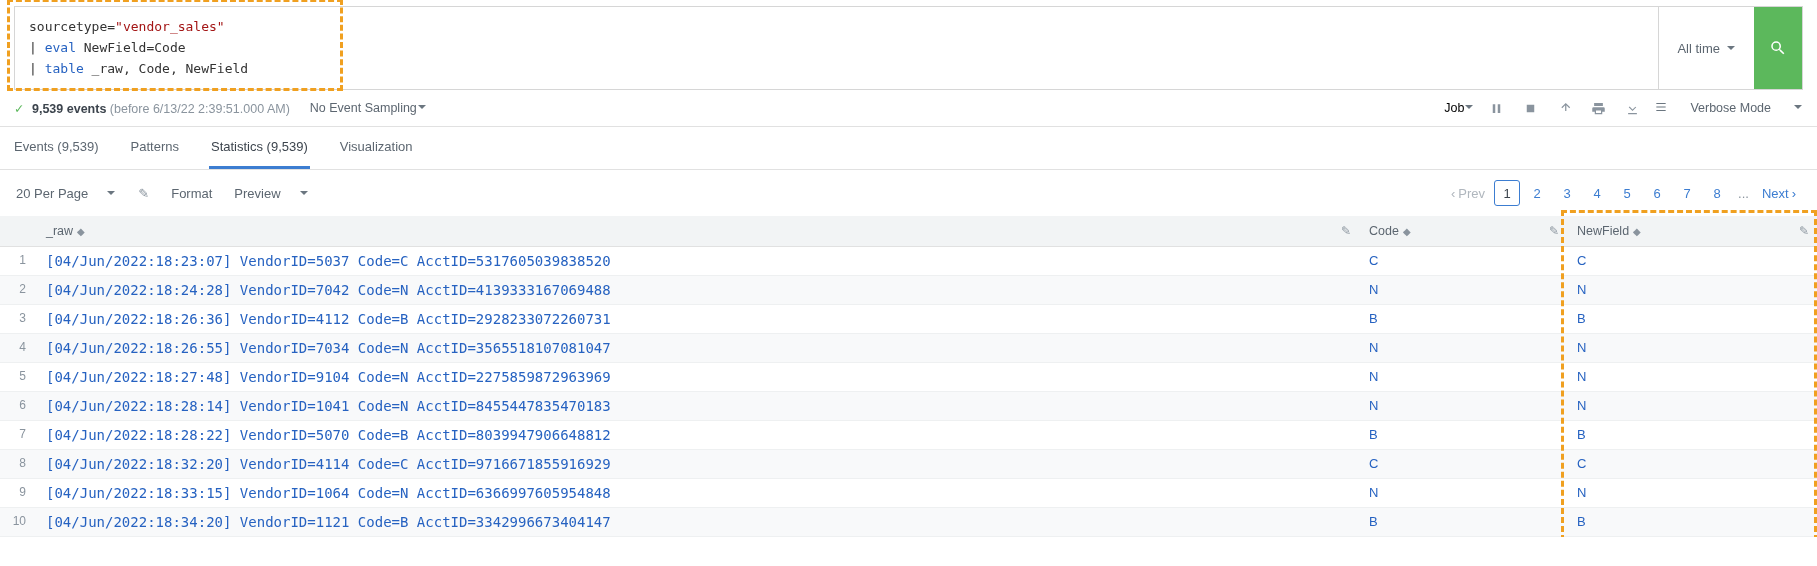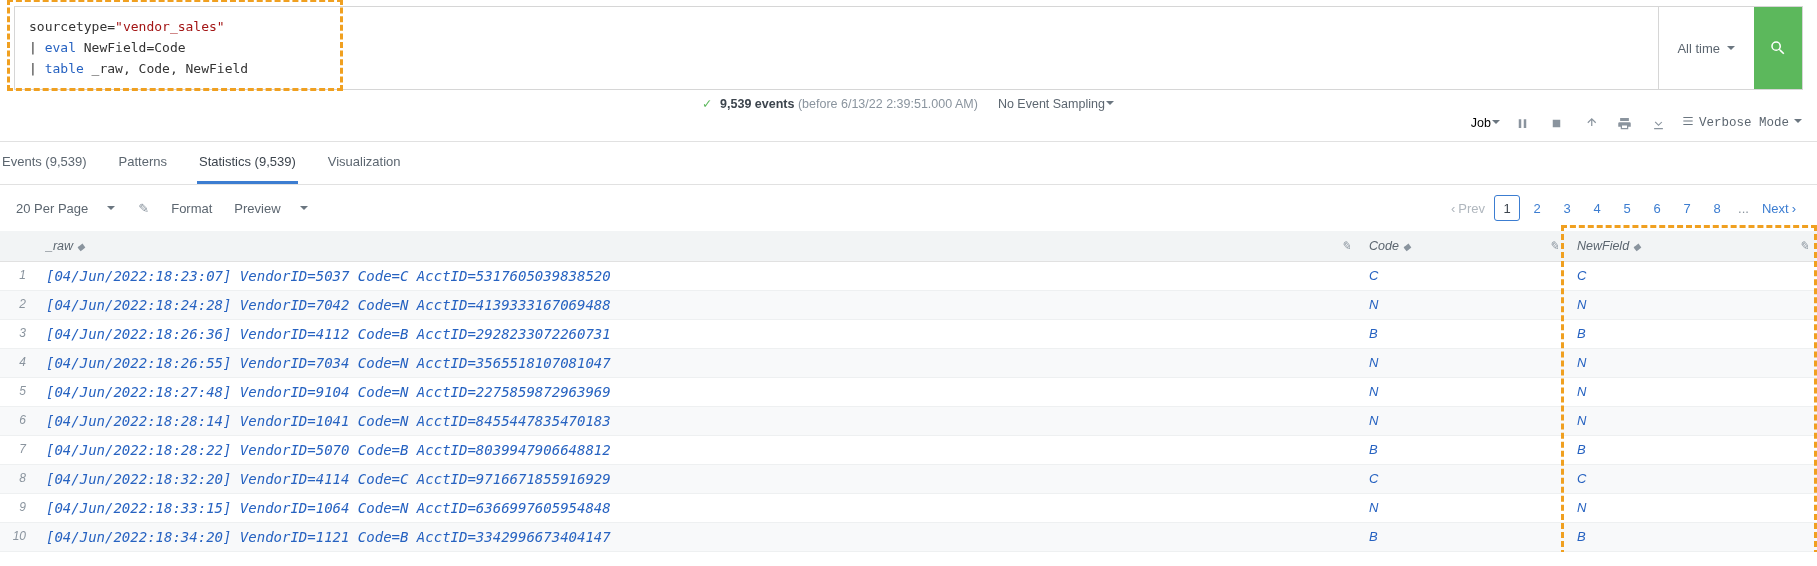--- a/index.html
+++ b/index.html
@@ -12,34 +12,34 @@
   .search-editor .str { color:#a31515; }
   .time-picker { border-left:1px solid #d6d6d6; padding:0 18px; display:flex; align-items:center; color:#5c6670; cursor:pointer; }
   .time-picker .caret { margin-left:6px; }
   .search-btn { width:48px; background:#5cb85c; display:flex; align-items:center; justify-content:center; cursor:pointer; }
   .search-btn svg { fill:#fff; }
 
   
   .dash-box { position:absolute; border:3px dashed #f0a020; pointer-events:none; }
 
   
-  .status-row { display:flex; align-items:center; padding:6px 14px; border-bottom:1px solid #e1e1e1; font-size:12.5px; color:#5c6670;flex-direction:column; }
+  .status-row { display:flex; align-items:center; padding:6px 14px; border-bottom:1px solid #e1e1e1; font-size:12.5px; color:#5c6670; }
   .status-left { display:flex; align-items:center; gap:14px; }
   .status-left .check { color:#5cb85c; margin-right:4px; }
   .status-text b { color:#3c444d; font-weight:600; }
   .status-sub { color:#8a949e; }
   .sampling { display:flex; align-items:flex-start; cursor:pointer; margin-left:6px; }
   .status-right { margin-left:auto; display:flex; align-items:center; gap:10px; }
   .job-dd { display:flex; align-items:center; cursor:pointer; color:#000000; }
   .iconbtn { width:24px; height:24px; display:flex; align-items:center; justify-content:center; color:#8a949e; cursor:pointer; }
   .iconbtn svg { width:15px; height:15px; }
-  .mode-dd { display:flex; align-items:center; gap:4px; cursor:pointer;font-family:Liberation Mono, monospace; }
-
-  
-  .tabs { display:flex; gap:28px; padding:0 0; border-bottom:1px solid #e1e1e1; }
+  .mode-dd { display:flex; align-items:center; gap:22px; cursor:pointer; }
+
+  
+  .tabs { display:flex; gap:28px; padding:0 12px; border-bottom:1px solid #e1e1e1; }
   .tab { padding:12px 2px; color:#5c6670; cursor:pointer; border-bottom:3px solid transparent; }
   .tab.active { color:#3c444d; font-weight:400; border-bottom-color:#3c7dd1; }
 
   
   .toolbar { display:flex; align-items:center; padding:10px 16px; font-size:13px; color:#5c6670; }
   .tool-dd { display:flex; align-items:center; gap:18px; margin-right:22px; cursor:pointer; }
   .paginator { margin-left:auto; display:flex; align-items:center; gap:4px; }
   .page-btn { min-width:26px; height:26px; display:flex; align-items:center; justify-content:center; border:1px solid transparent; color:#3c7dd1; cursor:pointer; border-radius:3px; font-size:13px; padding:0 4px;}
   .page-btn.current { border-color:#3c7dd1; color:#3c444d; }
   .page-btn.disabled { color:#b0b7be; cursor:default; }
@@ -53,21 +53,21 @@
   table.results td { padding:6px 10px; border-bottom:1px solid #eef0f1; vertical-align:top; }
   table.results tr:nth-child(even) td { background:#f8f9fa; }
   .col-idx { width:36px; text-align:right; color:#8a949e; font-size:12px; }
   .col-raw { width:auto; }
   .col-code { width:208px; }
   .col-new { width:250px; }
   .mono { font-family: Consolas, Menlo, monospace; font-size:14px; color:#2662c1; white-space:pre; }
   .linkish { color:#2662c1; }
 
   
-  .table-wrap { position:relative;font-style:italic; }
+  .table-wrap { position:relative; }
 
   .caret { display:inline-block; }
   .caret svg { width:10px; height:10px; }
   .caret svg path { fill:#6b7680; }
 
   .wand { margin-right:4px; color:#8a949e; }
 
   .container { position:relative; }
 </style>
 </head>

